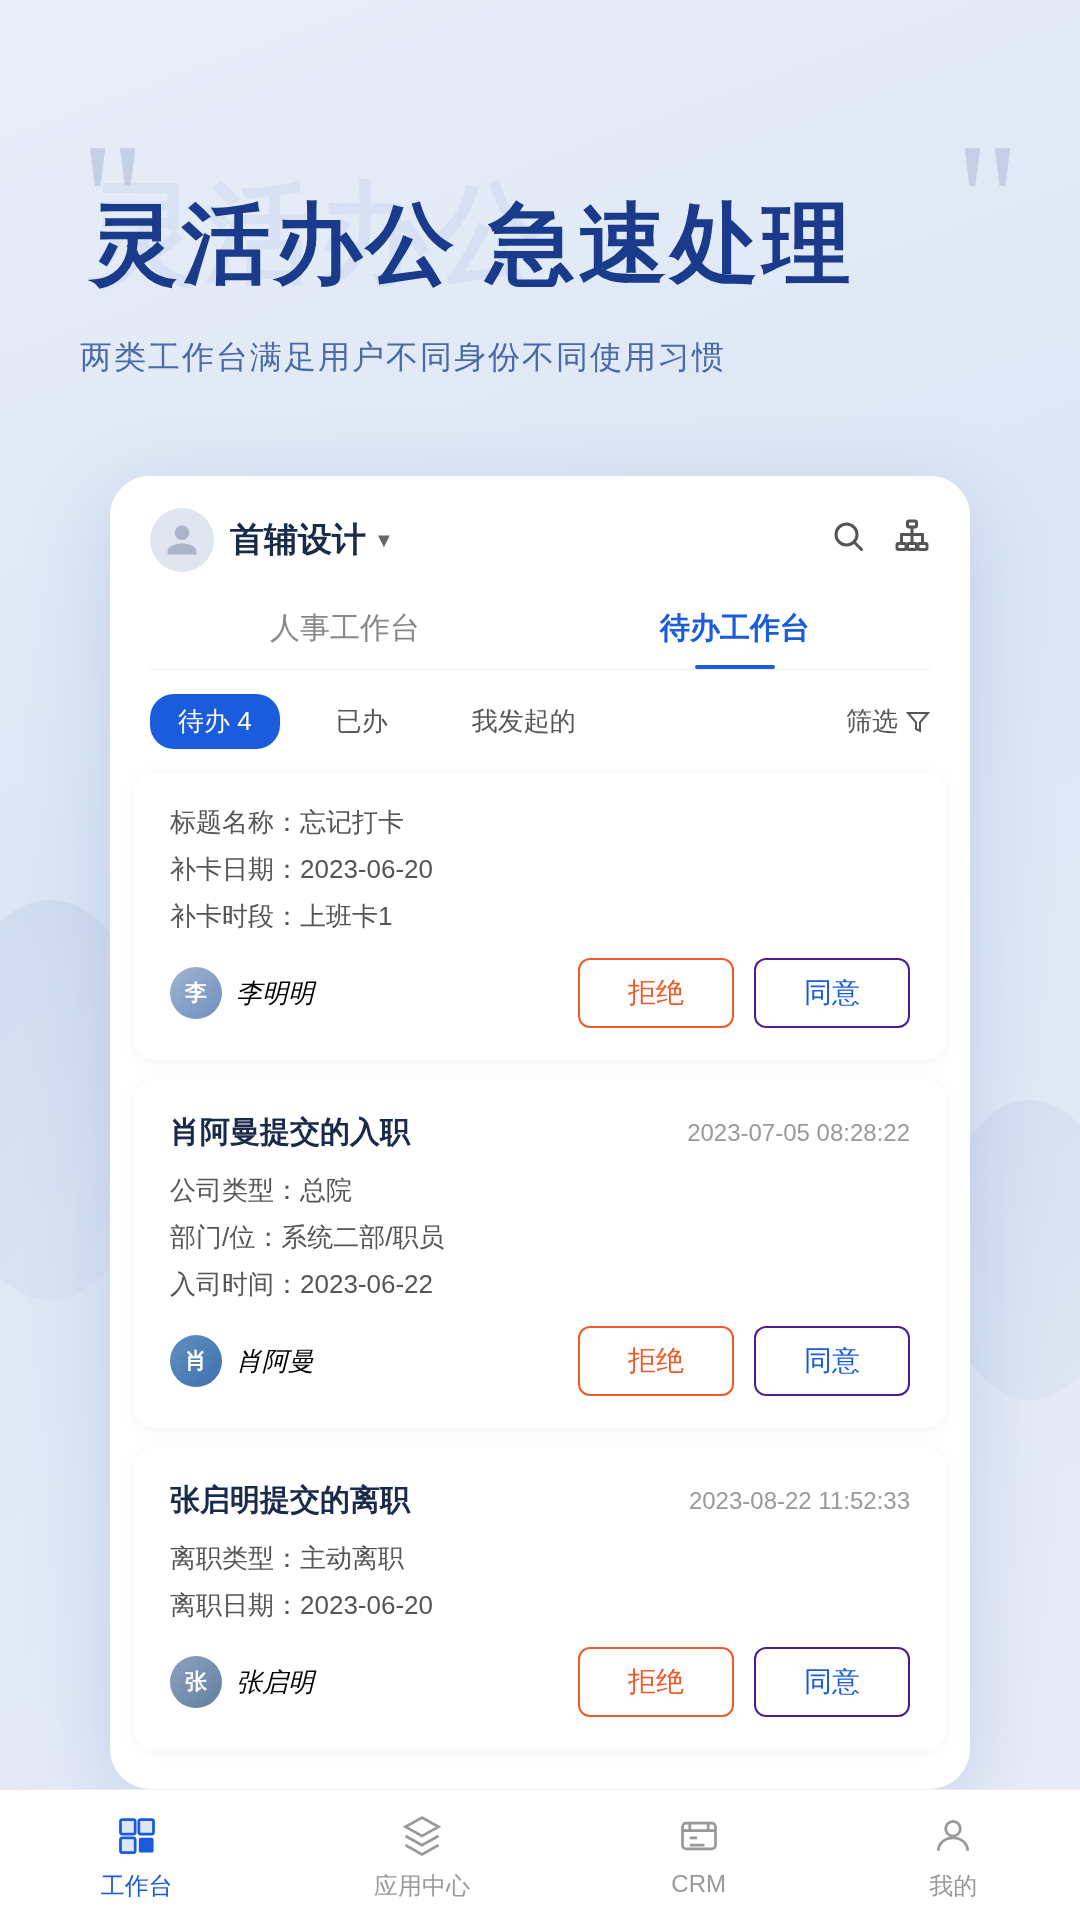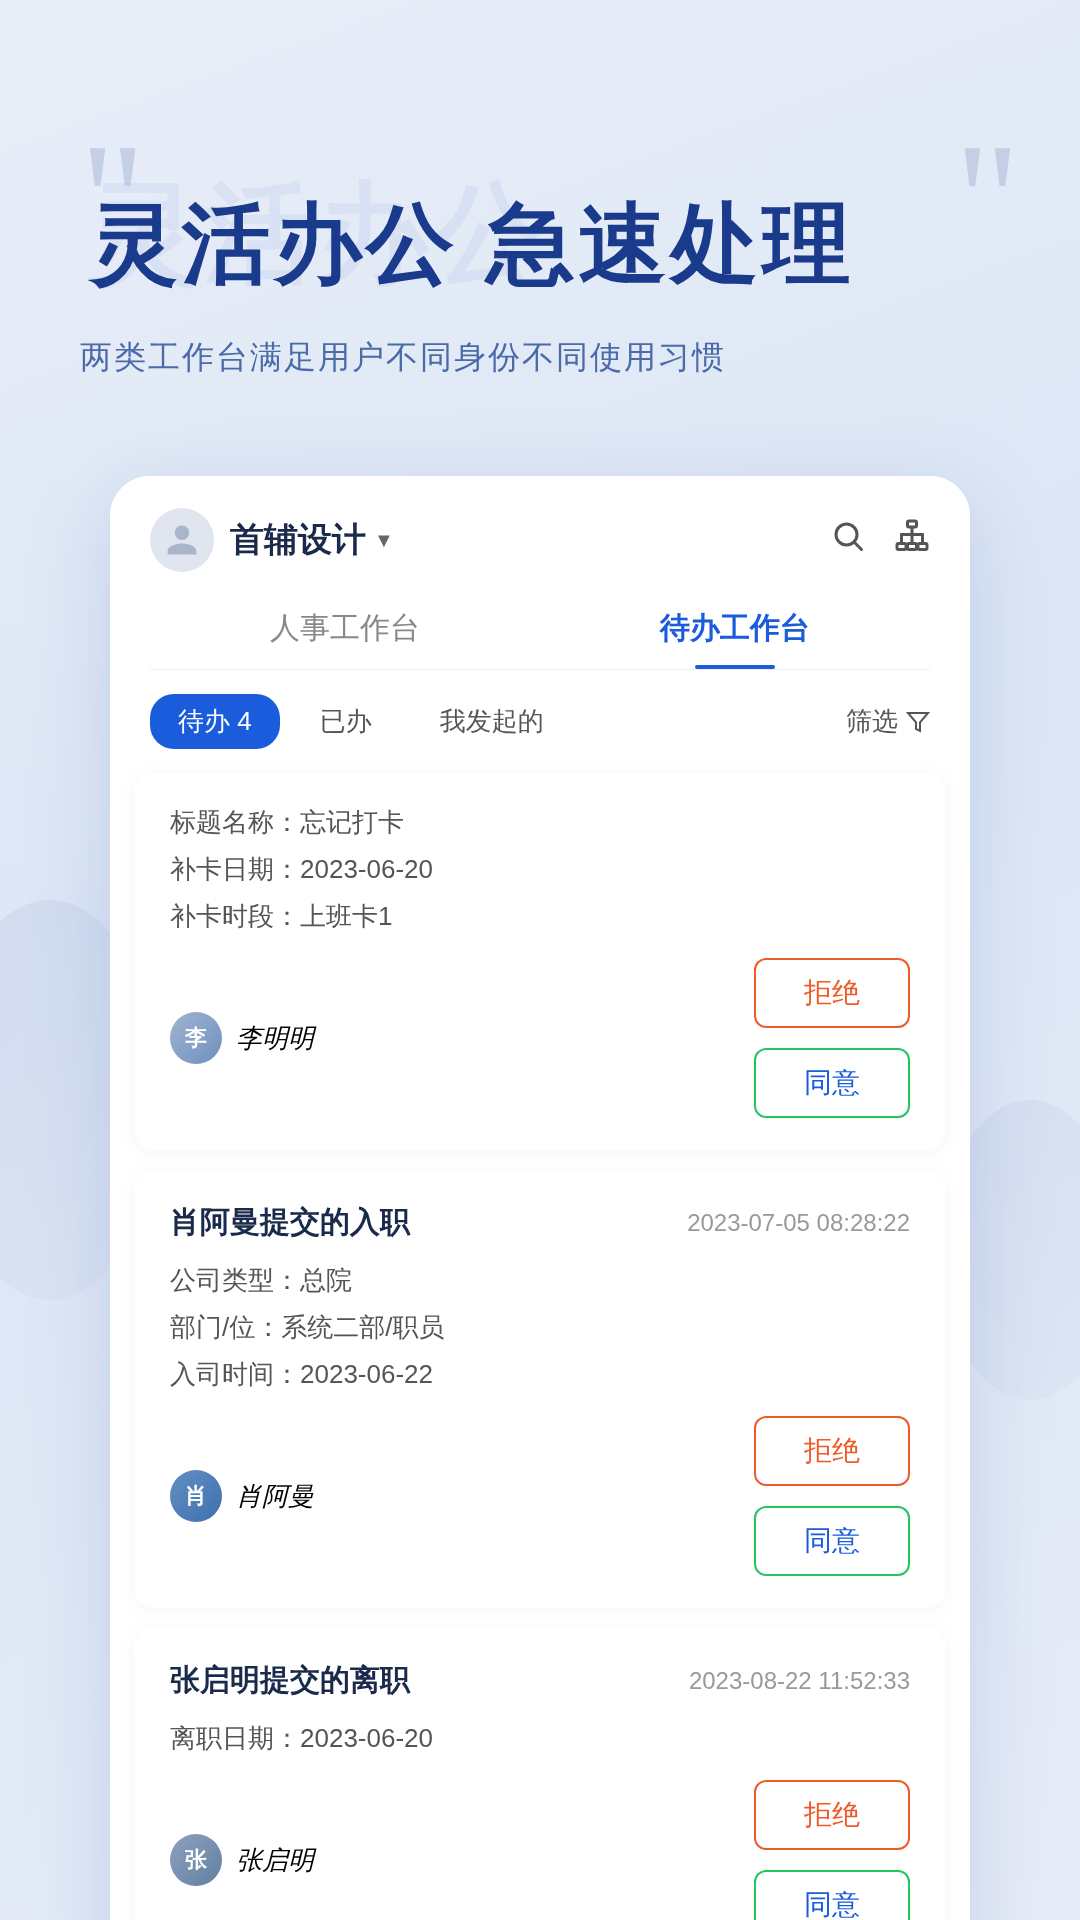--- a/index.html
+++ b/index.html
@@ -152,21 +152,21 @@
       height: 4px;
       background: #1a5cdb;
       border-radius: 2px;
     }
 
     
     .filter-bar {
       display: flex;
       align-items: center;
       padding: 24px 40px;
-      gap: 12px;
+      gap: 28px;
     }
     .filter-tag {
       padding: 10px 28px;
       border-radius: 24px;
       font-size: 26px;
       cursor: pointer;
     }
     .filter-tag.active {
       background: #1a5cdb;
       color: #fff;
@@ -241,34 +241,33 @@
       font-weight: 600;
     }
     .user-name {
       font-size: 26px;
       color: #000000;
       font-style: italic;
     }
     .task-actions {
       display: flex;
       gap: 20px;
-      flex-direction: column;
     }
     .btn-reject {
       padding: 14px 48px;
       border: 2px solid #f05a28;
       color: #f05a28;
       background: #fff;
       border-radius: 12px;
       font-size: 28px;
       cursor: pointer;
     }
     .btn-approve {
       padding: 14px 48px;
-      border: 2px solid #22c55e;
+      border: 2px solid #4c1d95;
       color: #1a5cdb;
       background: #fff;
       border-radius: 12px;
       font-size: 28px;
       cursor: pointer;
     }
 
     
     .bottom-nav {
       position: sticky;
@@ -430,20 +429,23 @@
         </div>
       </div>
     </div>
 
     <div class="task-card">
       <div class="task-header">
         <div class="task-title">张启明提交的离职</div>
         <div class="task-time">2023-08-22 11:52:33</div>
       </div>
       <div class="task-field">
+        <span>离职类型：</span><span>主动离职</span>
+      </div>
+      <div class="task-field">
         <span>离职日期：</span><span>2023-06-20</span>
       </div>
       <div class="task-footer">
         <div class="task-user">
           <div class="user-avatar avatar-zqm">张</div>
           <span class="user-name">张启明</span>
         </div>
         <div class="task-actions">
           <button class="btn-reject">拒绝</button>
           <button class="btn-approve">同意</button>

